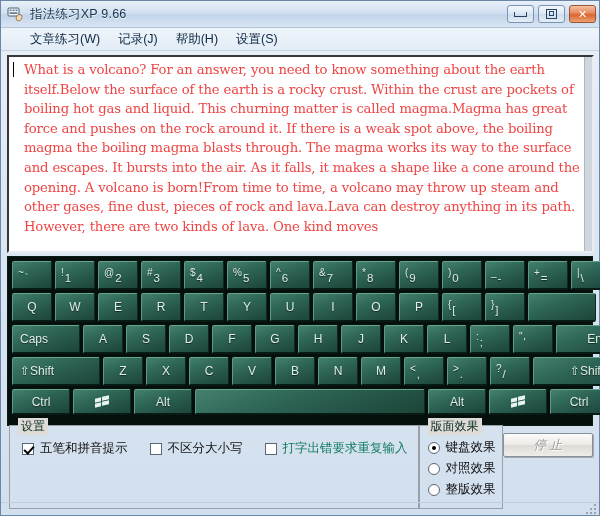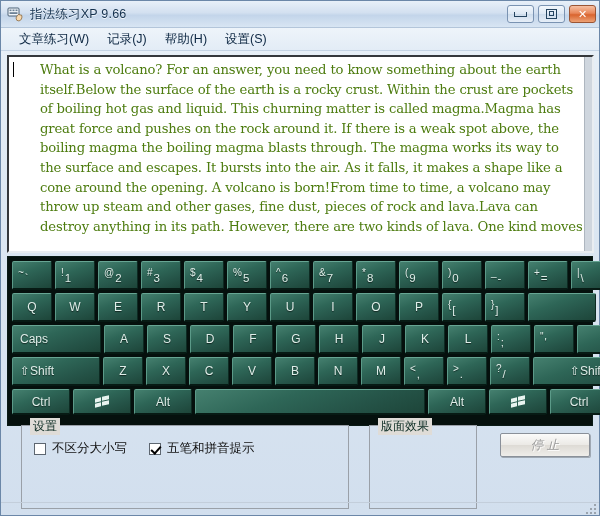--- a/index.html
+++ b/index.html
@@ -35,42 +35,41 @@
   .winbtn.close{
     border-color:#9a5535;
     background:linear-gradient(180deg,#f6c0a3 0%,#e8875a 45%,#d9642f 55%,#eda175 100%);
     color:#fff;font-weight:bold;font-size:11px;
   }
   .glyph-min{width:11px;height:4px;border:1px solid #24435f;border-top:none;background:transparent;}
   .glyph-max{width:9px;height:8px;border:1px solid #24435f;}
   .glyph-max i{display:block;width:3px;height:3px;border:1px solid #24435f;margin:1px auto 0;}
   
   .menubar{
-    height:22px;display:flex;align-items:center;padding-left:9px;gap:0;
+    height:22px;display:flex;align-items:center;padding-left:20px;gap:0;
     background:linear-gradient(180deg,#eef4fa 0%,#e3ecf6 100%);
     border-bottom:1px solid #c4d3e4;
   }
   .menu-item{
     font-size:12.5px;color:#0d2742;padding:2px 9px;white-space:nowrap;cursor:default;
   }
   
   .textwrap{
     margin:4px 5px 0 6px;height:198px;box-sizing:border-box;
     background:#ffffff;border:2px inset #9aa4ae;
     border-top-color:#7e868f;border-left-color:#7e868f;
     border-right-color:#e9edf1;border-bottom-color:#e9edf1;
     display:flex;overflow:hidden;position:relative;
   }
   .textbody{
     flex:1 1 auto;padding:3px 1px 0 15px;
     font-family:"DejaVu Serif","Liberation Serif",serif;
-    font-size:13.2px;line-height:19.6px;color:#4d7c0f;
+    font-size:13.2px;line-height:19.6px;color:#ef4444;
     letter-spacing:-0.15px;white-space:pre-wrap;word-break:break-word;
     overflow:hidden;
-    margin-left:16px;
   }
   .caret{
     position:absolute;left:4px;top:5px;width:1px;height:15px;background:#000;
   }
   .vscroll{
     width:7px;flex:0 0 auto;background:#cfd6de;border-left:1px solid #aeb6bf;
   }
   
   .kb{
     margin:3px 6px 0 6px;height:170px;box-sizing:border-box;
@@ -101,22 +100,22 @@
   }
   .winflag b{
     position:absolute;display:block;background:#e8f3ef;
   }
   .winflag b:nth-child(1){left:0;top:2px;width:6px;height:4px;transform:skewY(-12deg);}
   .winflag b:nth-child(2){left:7px;top:0px;width:7px;height:4px;transform:skewY(-12deg);}
   .winflag b:nth-child(3){left:0;top:7px;width:6px;height:4px;transform:skewY(-12deg);}
   .winflag b:nth-child(4){left:7px;top:5px;width:7px;height:4px;transform:skewY(-12deg);}
   
   .bottom{
-    position:absolute;left:20px;right:6px;top:424px;height:84px;
-    display:flex;gap:20px;
+    position:absolute;left:8px;right:6px;top:424px;height:84px;
+    display:flex;gap:0;
   }
   .group{
     position:relative;border:1px solid #9aa0a8;border-top-color:#9aa0a8;
     background:transparent;box-sizing:border-box;
   }
   .group > .legend{
     position:absolute;top:-8px;left:8px;background:#dfdcd7;
     padding:0 3px;font-size:12px;color:#0b2b22;
   }
   .g-settings{flex:1 1 auto;padding:14px 10px 0 12px;}
@@ -301,21 +300,21 @@
           <span class="up">{</span>
           <span class="lo">[</span>
         </div>
         <div class="key dual" style="width: 40px;">
           <span class="up">}</span>
           <span class="lo">]</span>
         </div>
         <div class="key" style="width: 68px;"></div>
       </div>
       <div class="kbrow">
-        <div class="key lbl-left word" style="width: 89px;">
+        <div class="key lbl-left word" style="width: 68px;">
           <span>Caps</span>
         </div>
         <div class="key letter" style="width: 40px;">
           <span>A</span>
         </div>
         <div class="key letter" style="width: 40px;">
           <span>S</span>
         </div>
         <div class="key letter" style="width: 40px;">
           <span>D</span>
@@ -423,32 +422,50 @@
         </div>
       </div>
     </div>
 
   <div class="bottom">
 
     <div class="group g-settings">
       <span class="legend">设置</span>
       <div class="checks">
         <label class="chk">
+          <span class="box on"></span>
+          <span>五笔和拼音提示</span>
+        </label>
+        <label class="chk">
           <span class="box"></span>
           <span>不区分大小写</span>
         </label>
-        <label class="chk">
-          <span class="box on"></span>
-          <span>五笔和拼音提示</span>
+        <label class="chk teal">
+          <span class="box"></span>
+          <span>打字出错要求重复输入</span>
         </label>
       </div>
     </div>
 
     <div class="group g-layout">
       <span class="legend">版面效果</span>
+      <div class="radios">
+        <label class="rad">
+          <span class="circ on"></span>
+          <span>键盘效果</span>
+        </label>
+        <label class="rad">
+          <span class="circ"></span>
+          <span>对照效果</span>
+        </label>
+        <label class="rad">
+          <span class="circ"></span>
+          <span>整版效果</span>
+        </label>
+      </div>
     </div>
 
     <div class="actions">
       <div class="btn disabled">停 止</div>
     </div>
   </div>
 
   <div class="statusbar">
     <span class="grip">
       <i style="right:0;bottom:0"></i>

